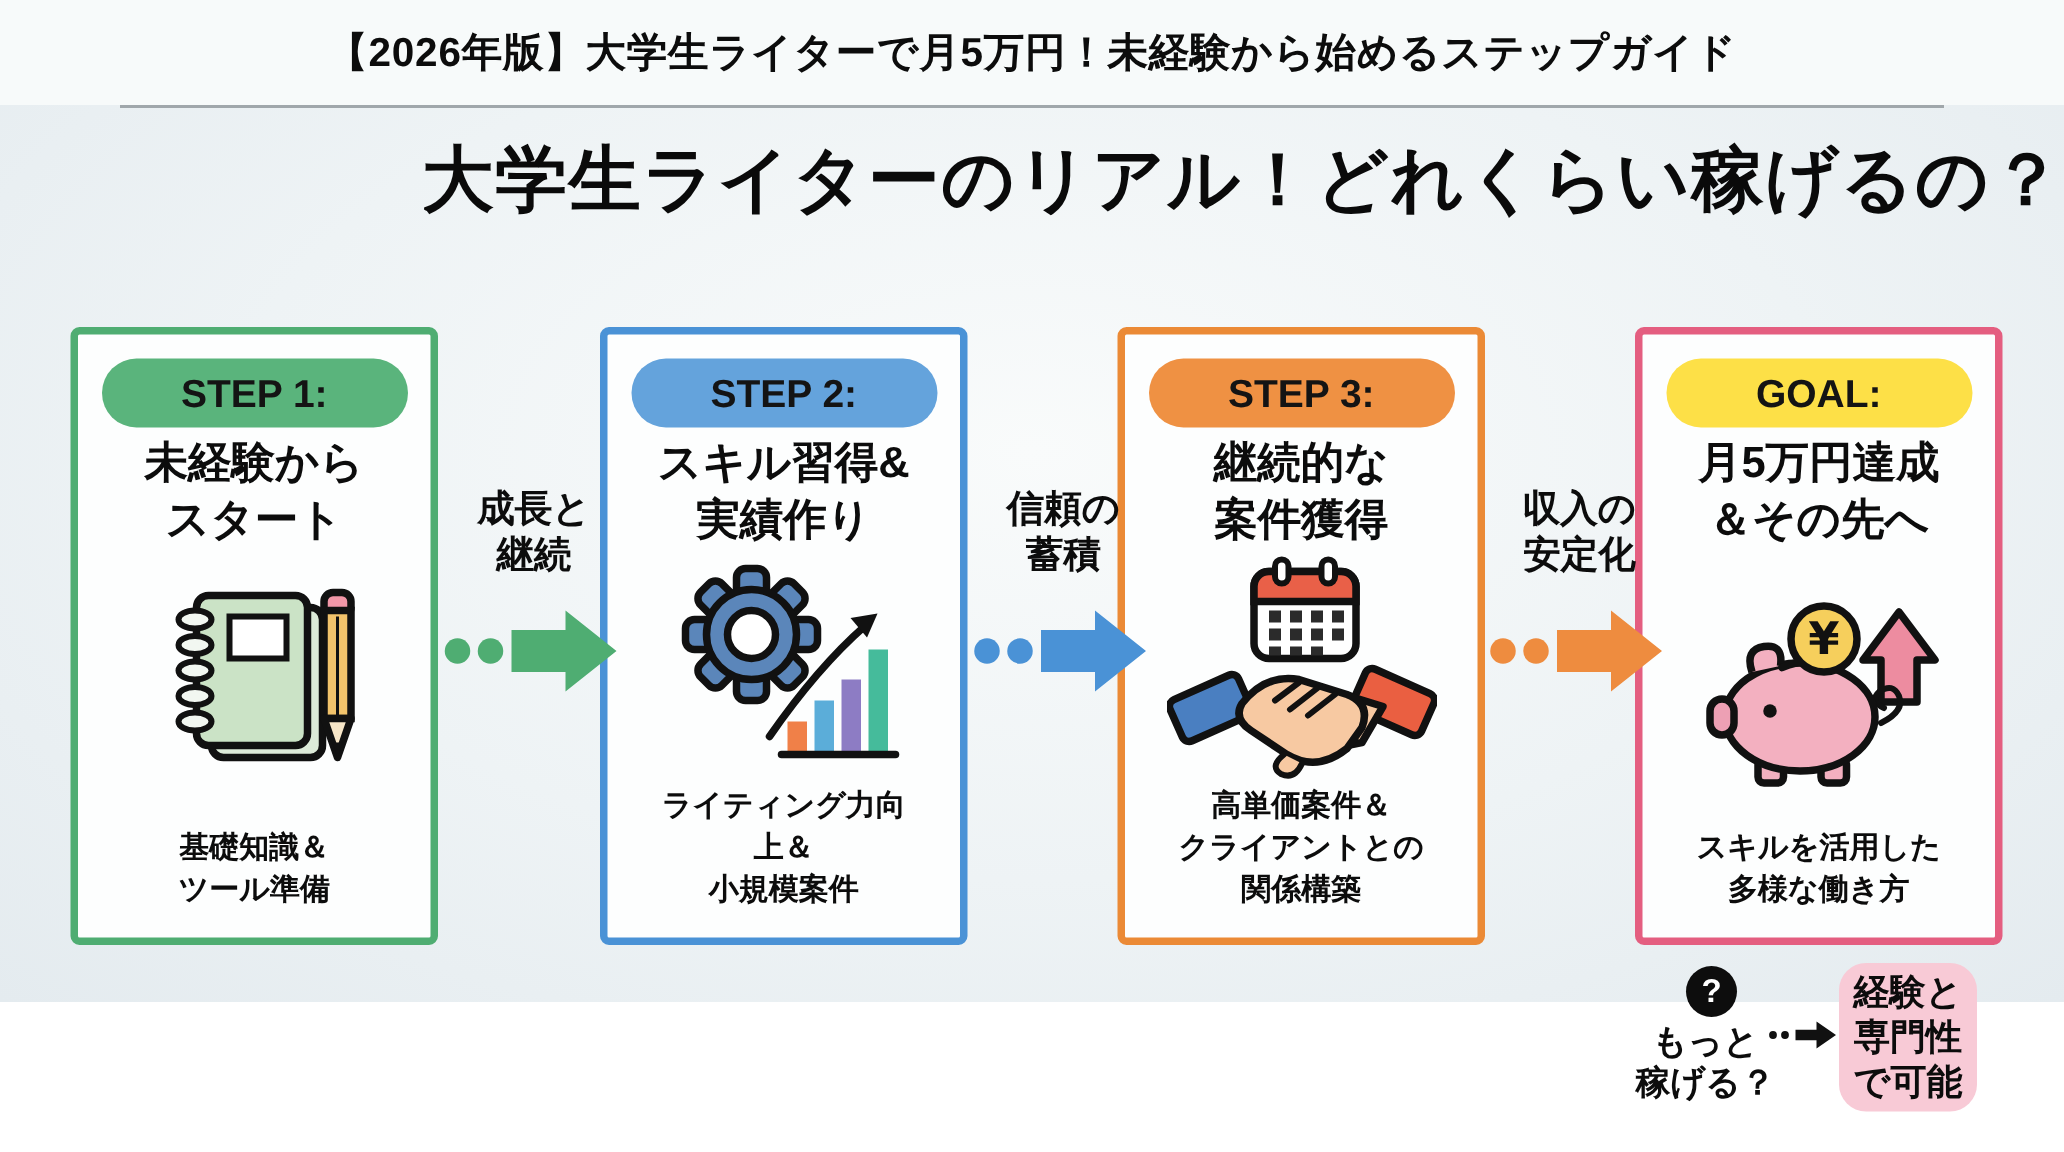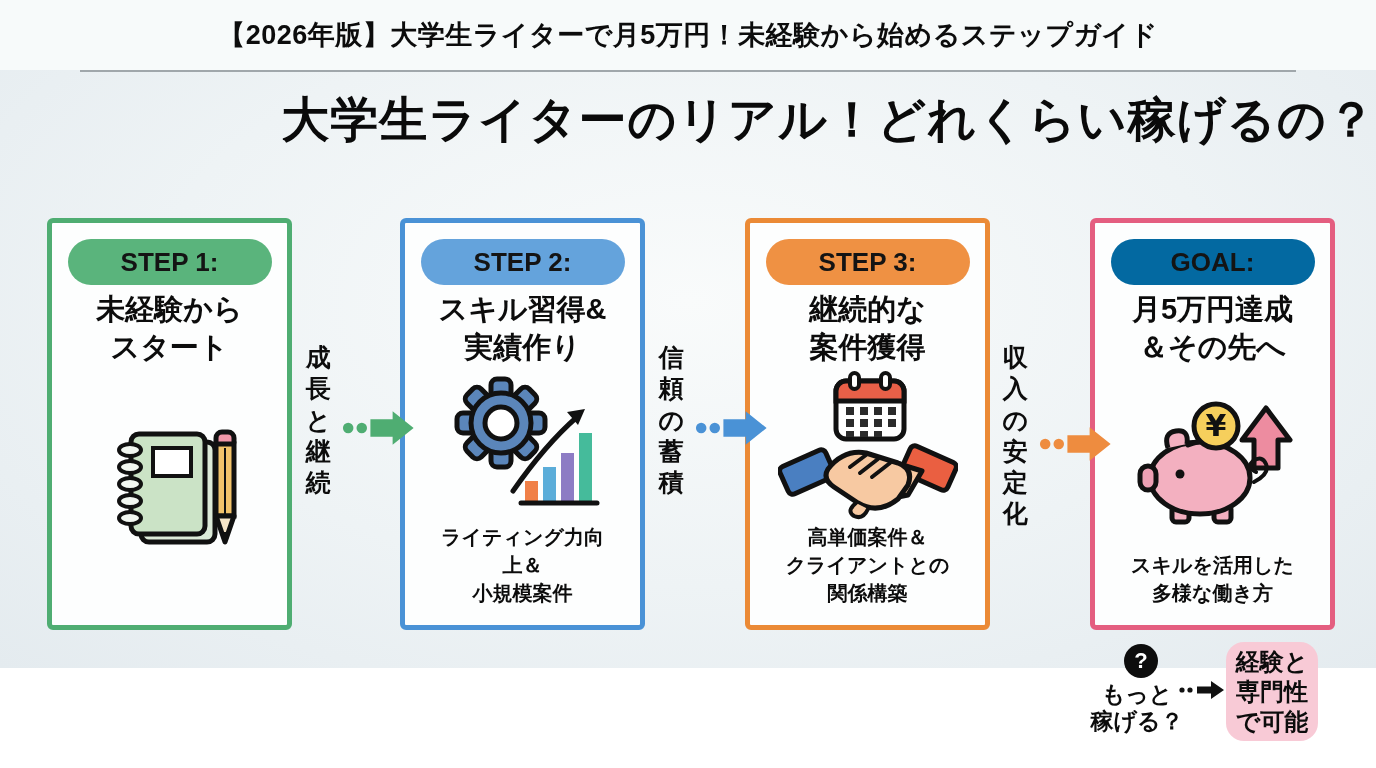--- a/index.html
+++ b/index.html
@@ -35,34 +35,34 @@
   .card.orange { border:5px solid #EB8A36; }
   .card.pink   { border:5px solid #E45E80; }
   .badge {
     margin-top:16px; width:204px; height:46px; border-radius:23px;
     display:flex; align-items:center; justify-content:center;
     font-size:26px; font-weight:800; color:#141414;
   }
   .badge.green  { background:#5AB47C; }
   .badge.blue   { background:#64A3DC; }
   .badge.orange { background:#EF9143; }
-  .badge.pink   { background:#0369a1; }
+  .badge.pink   { background:#fde047; }
   .card-title {
     margin-top:6px; font-size:29px; font-weight:900; line-height:1.3;
     text-align:center; white-space:pre-line; color:#0c0c0c;
   }
   .card-icon { flex:1; display:flex; align-items:center; justify-content:center; }
   .card-desc {
     margin-bottom:18px; font-size:20px; font-weight:800; line-height:1.4;
     text-align:center; white-space:pre-line; color:#0c0c0c;
   }
   
   .connector {
-    position:absolute; top:342px; width:122px; z-index:5;
-    display:flex; align-items:center;
+    position:absolute; top:324px; width:122px; z-index:5;
+    display:flex; flex-direction:column; align-items:center;
   }
   .connector-label {
     font-size:25px; font-weight:800; line-height:1.25; text-align:center;
     white-space:pre-line; color:#0c0c0c;
   }
   .connector svg { margin-top:16px; }
   
   .q-circle {
     position:absolute; left:1124px; top:644px; width:34px; height:34px;
     background:#0d0d0d; border-radius:50%;
@@ -108,20 +108,22 @@
         <ellipse cx="35" cy="58" rx="11" ry="6" fill="#f2f7f1" stroke="#111" stroke-width="4"></ellipse>
         <ellipse cx="35" cy="75" rx="11" ry="6" fill="#f2f7f1" stroke="#111" stroke-width="4"></ellipse>
         <ellipse cx="35" cy="92" rx="11" ry="6" fill="#f2f7f1" stroke="#111" stroke-width="4"></ellipse>
         <rect x="121" y="6" width="18" height="16" rx="6" fill="#f297a8" stroke="#111" stroke-width="5"></rect>
         <rect x="121" y="18" width="18" height="72" fill="#f2c36b" stroke="#111" stroke-width="5"></rect>
         <line x1="130" y1="22" x2="130" y2="88" stroke="#111" stroke-width="2"></line>
         <path d="M121,90 h18 l-9,26 z" fill="#f7e6c8" stroke="#111" stroke-width="5" stroke-linejoin="round"></path>
         <path d="M126.5,106 l3.5,10 l3.5,-10 z" fill="#111"></path>
       </svg>
     </div>
+    <div class="card-desc">基礎知識＆
+ツール準備</div>
   </section>
 
   <section class="card blue" style="left:400px">
     <div class="badge blue">STEP 2:</div>
     <div class="card-title">スキル習得&amp;
 実績作り</div>
     <div class="card-icon">
       <svg width="160" height="140" viewBox="0 0 160 140">
         <g fill="#5b86ba" stroke="#111" stroke-width="5">
           <rect x="-10" y="-44" width="20" height="88" rx="6" transform="translate(58,48)"></rect>

